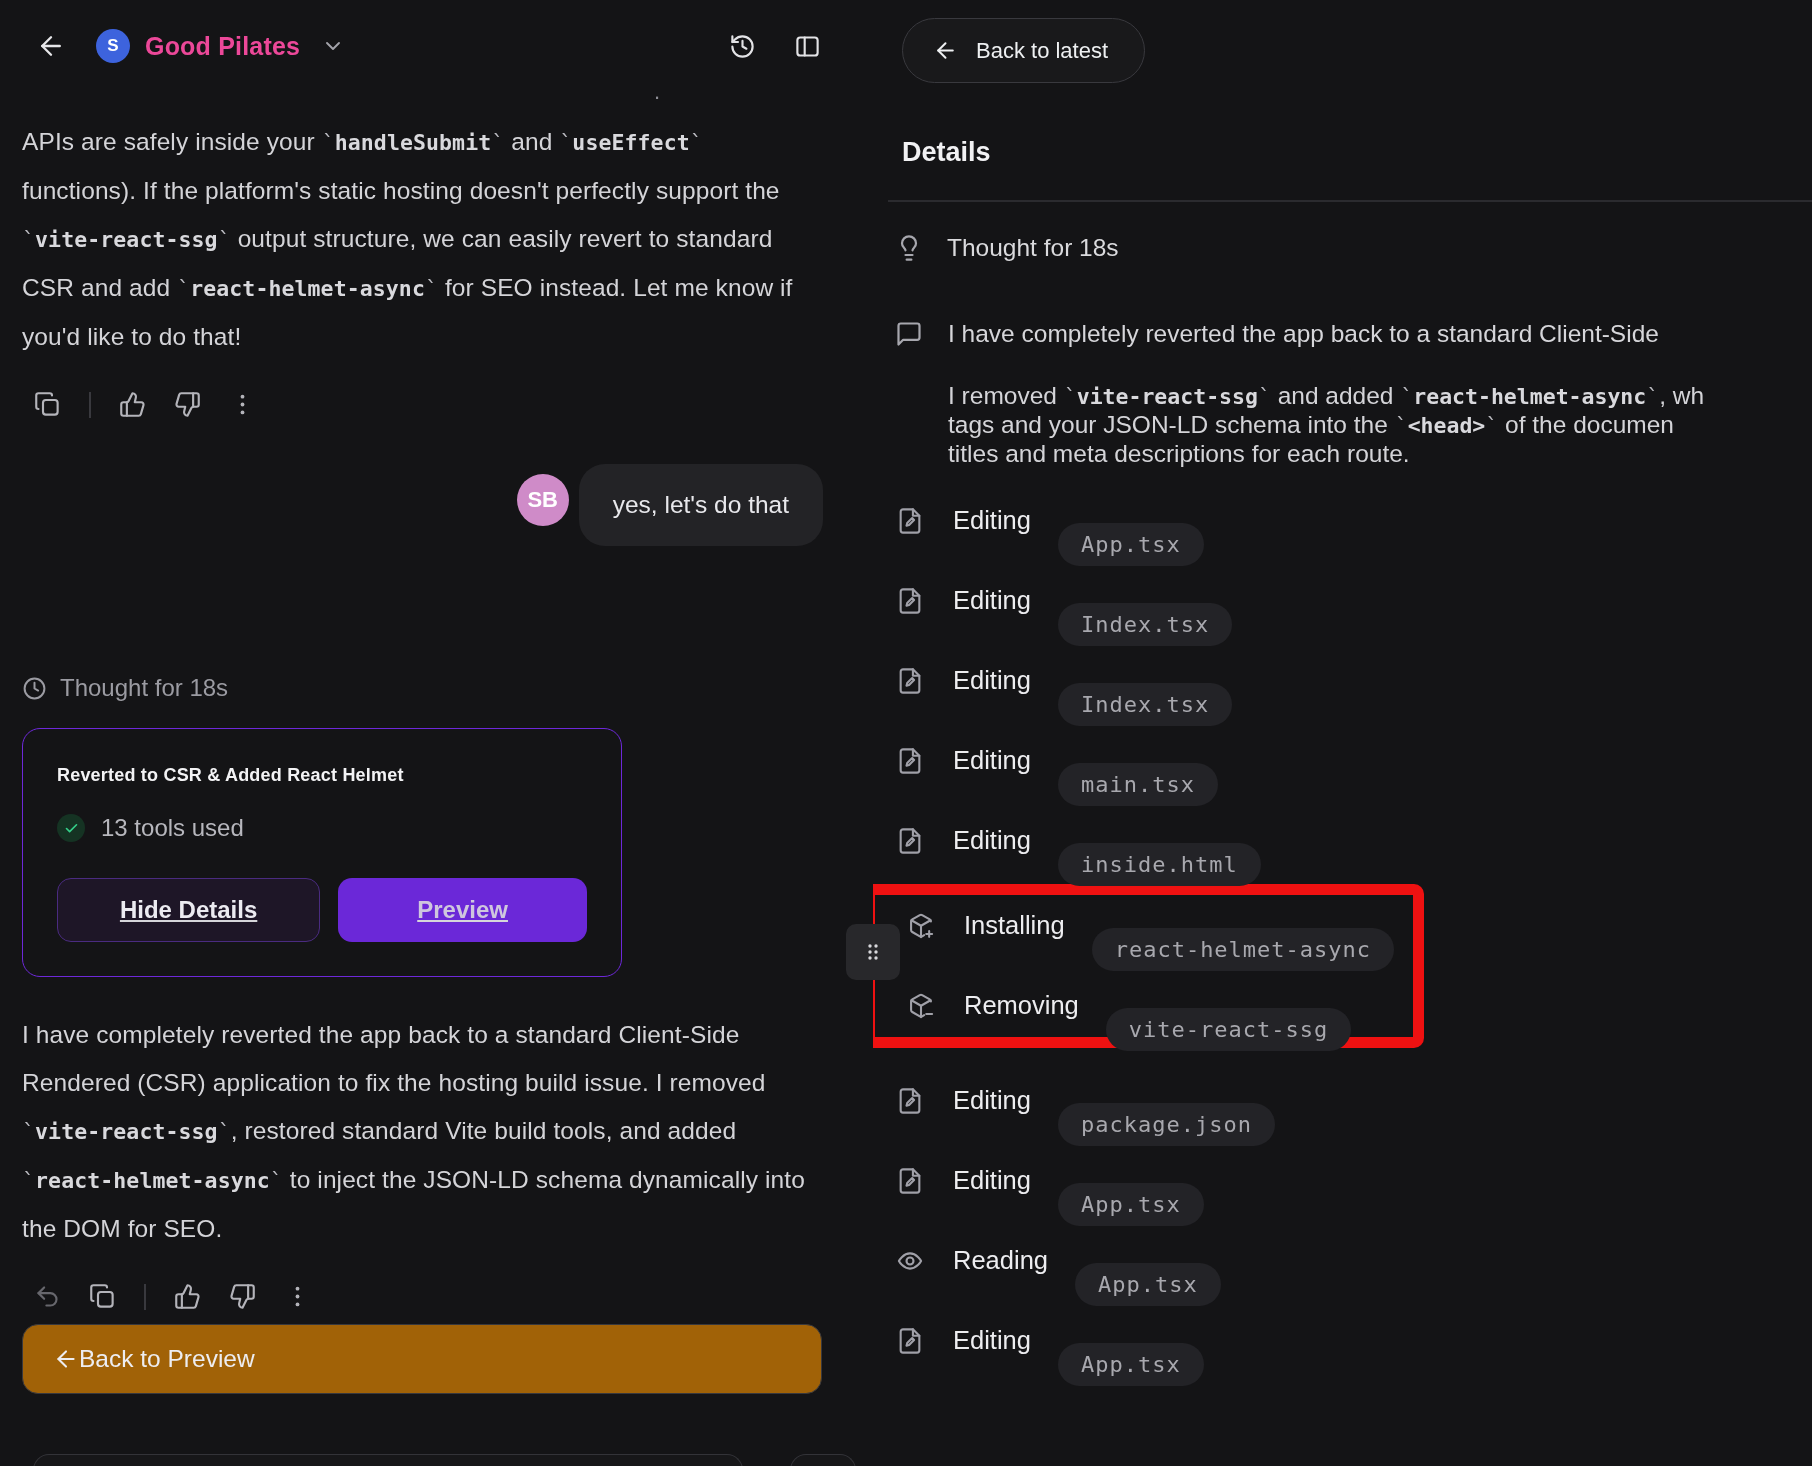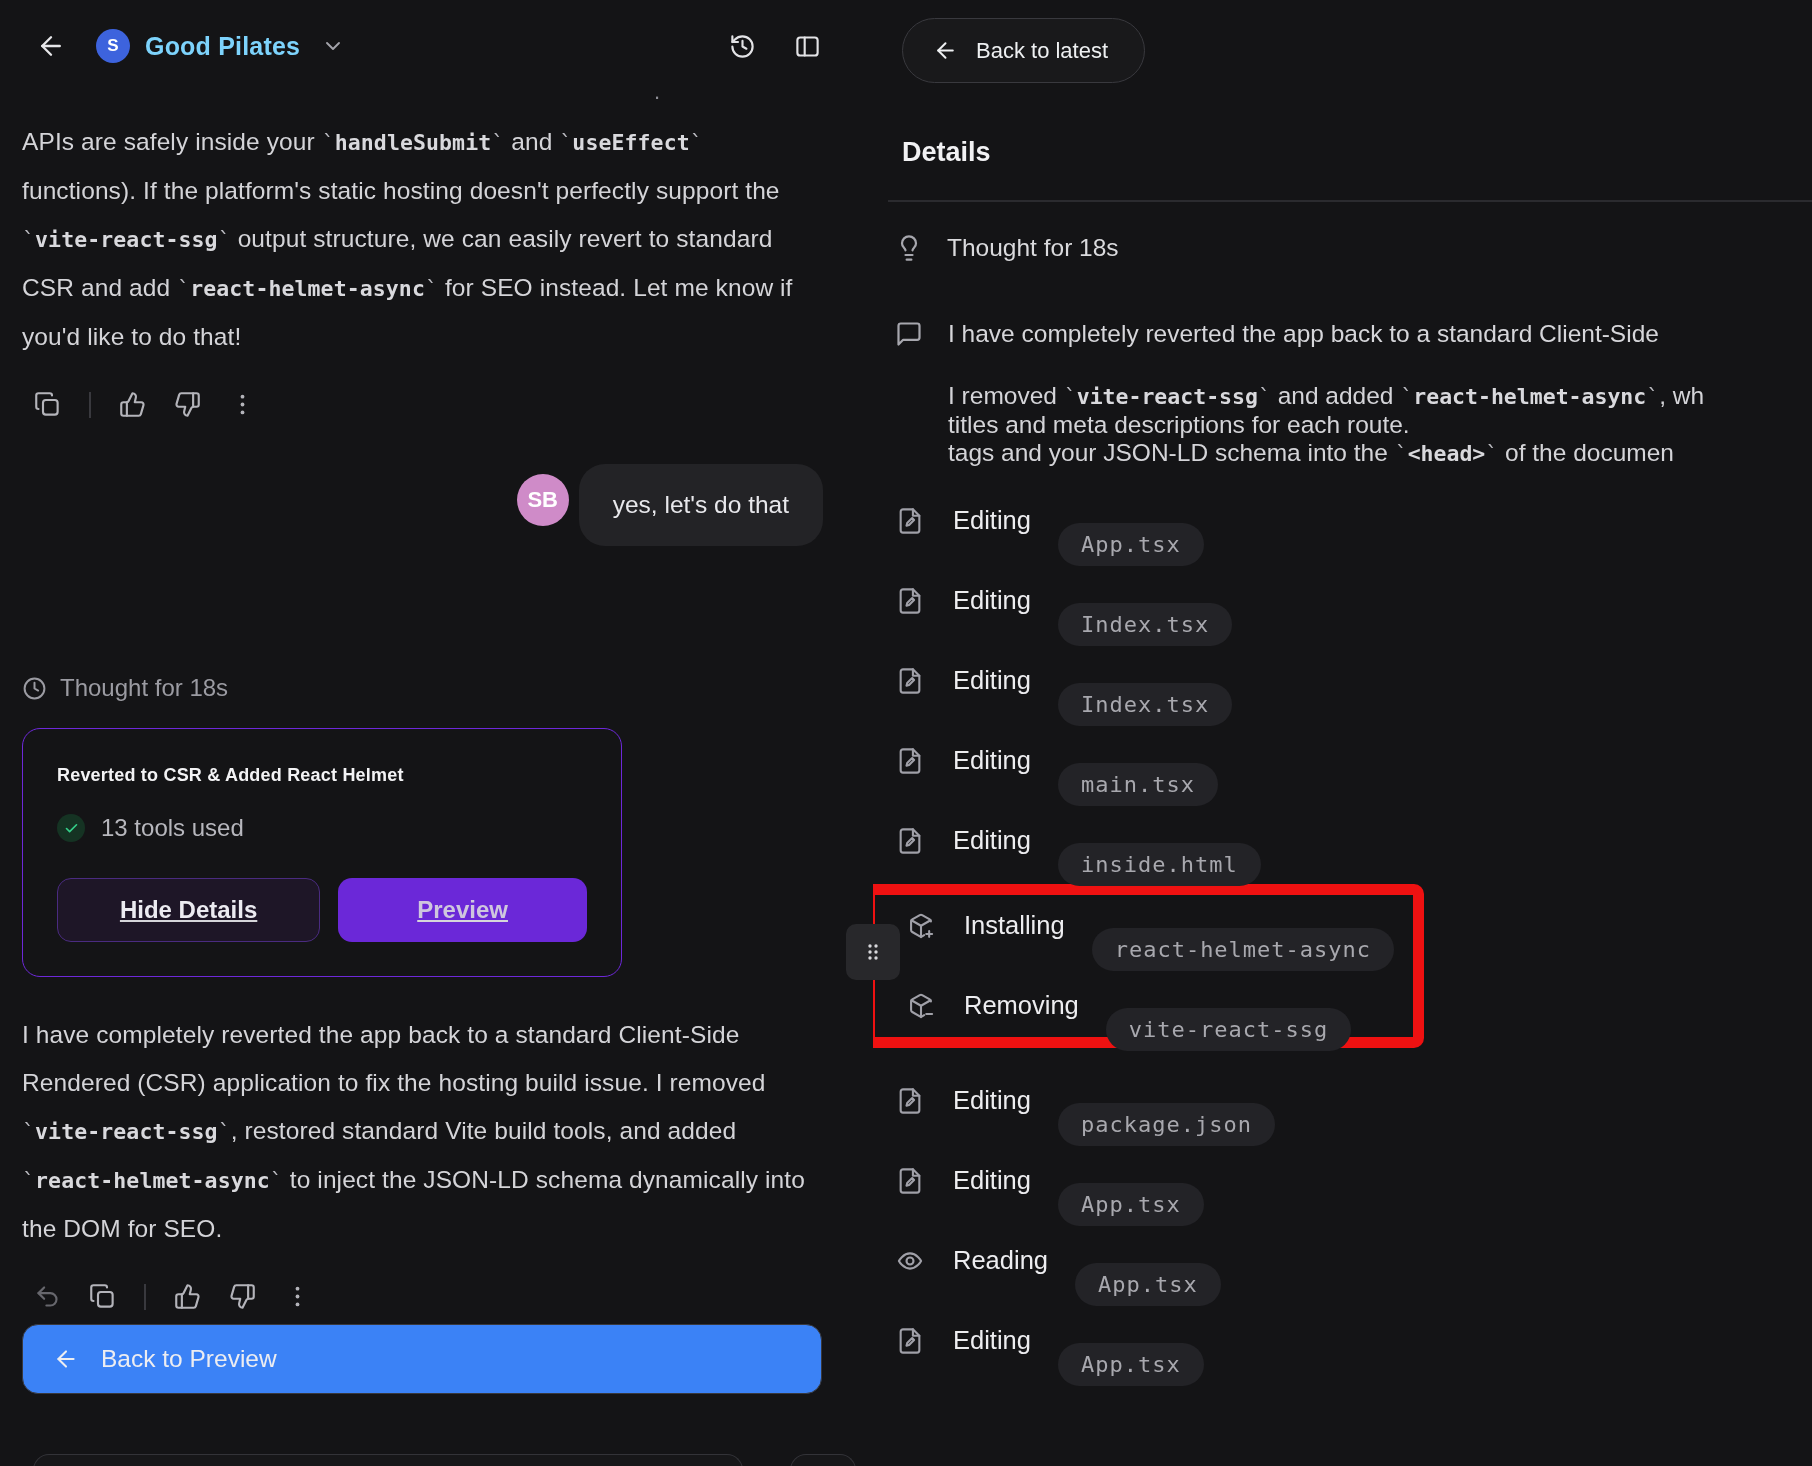--- a/index.html
+++ b/index.html
@@ -14,21 +14,21 @@
   .ic.fill svg { fill:currentColor; stroke:none; }
   button { background:none; border:none; color:inherit; font:inherit; cursor:pointer; }
 
   
   .left { width:873px; flex:none; position:relative; display:flex; flex-direction:column; }
   .lheader { height:92px; flex:none; display:flex; align-items:center; padding:0 52px 0 36px; }
   .back-btn { color:#e6e6e9; width:30px; height:30px; }
   .title-wrap { display:flex; align-items:center; gap:15px; margin-left:30px; }
   .avatar-s { width:34px; height:34px; border-radius:50%; background:#3d63dd; color:#fff;
     display:flex; align-items:center; justify-content:center; font-size:17px; font-weight:700; }
-  .proj-title { font-size:25px; font-weight:600; color:#7dd3fc; letter-spacing:.2px; }
+  .proj-title { font-size:25px; font-weight:600; color:#ec4899; letter-spacing:.2px; }
   .chev { color:#a3a3aa; width:24px; height:24px; margin-left:6px; }
   .lheader .spacer { flex:1; }
   .hdr-ic { width:27px; height:27px; color:#e3e3e6; }
   .hdr-ic + .hdr-ic { margin-left:38px; }
 
   .lcontent { padding:0 50px 0 22px; position:relative; flex:1; }
 
   .clipped-line { position:relative; height:16px; overflow:hidden; }
   .clipped-line span { position:absolute; top:-13px; color:#8f8f96; font-size:22px; }
   .clipped-line span:nth-child(1){ left:131px; }
@@ -66,21 +66,21 @@
   .tools-label { font-size:24px; color:#b7b7bd; }
   .card-btns { display:flex; gap:18px; margin-top:36px;text-decoration:underline; }
   .btn-hide { flex:1.05; height:64px; border-radius:14px; background:#1e1627; border:1.5px solid #4a2b80;
     color:#ecebf1; font-size:24px; font-weight:600; }
   .btn-preview { flex:1; height:64px; border-radius:14px; background:#6b28d8; color:#cfc6de;
     font-size:24px; font-weight:600; }
 
   .para2 { margin-top:34px; }
 
   .back-preview-btn { margin-top:14px; width:800px; height:70px; border:1.5px solid #38383d;
-    background:#3b82f6; border-radius:16px; display:flex; align-items:center; gap:22px;
+    background:#a16207; border-radius:16px; display:flex; align-items:center; 
     padding:0 30px; font-size:24.5px; color:#ededf1; }
   .back-preview-btn .ic { width:26px; height:26px; }
 
   .bottom-edge { position:absolute; left:0; bottom:-4px; width:100%; height:16px; }
   .edge-a { position:absolute; left:33px; width:710px; height:18px; border:1.5px solid #333338;
     border-bottom:none; border-radius:16px 16px 0 0; background:#171719; }
   .edge-b { position:absolute; left:790px; width:66px; height:18px; border:1.5px solid #333338;
     border-bottom:none; border-radius:16px 16px 0 0; background:#171719; }
 
   
@@ -329,22 +329,22 @@
     <span class="ic">
       <svg viewBox="0 0 24 24" width="28" height="28">
           <path d="M21 15a2 2 0 0 1-2 2H7l-4 4V5a2 2 0 0 1 2-2h14a2 2 0 0 1 2 2z"></path>
         </svg>
     </span>
     <div class="d-msg-line nowrap-line"><span>I have completely reverted the app back to a standard Client-Side</span></div>
   </div>
 
   <div class="d-para">
     <div class="nowrap-line"><span>I removed </span><span class="code">vite-react-ssg</span><span> and added </span><span class="code">react-helmet-async</span><span>, wh</span></div>
+    <div class="nowrap-line"><span>tags and your JSON-LD schema into the </span><span class="code">&lt;head&gt;</span><span> of the documen</span></div>
     <div class="nowrap-line"><span>titles and meta descriptions for each route.</span></div>
-    <div class="nowrap-line"><span>tags and your JSON-LD schema into the </span><span class="code">&lt;head&gt;</span><span> of the documen</span></div>
   </div>
 
   <div class="activity-list">
       <div class="activity-row">
     <span class="row-icon">
           <svg viewBox="0 0 24 24">
             <path d="M14.5 2H6a2 2 0 0 0-2 2v16a2 2 0 0 0 2 2h12a2 2 0 0 0 2-2V7.5z"></path>
             <path d="M14.5 2v5.5H20"></path>
             <path d="m9 16 .6-2.2 4.3-4.3 1.6 1.6-4.3 4.3z"></path>
           </svg>

